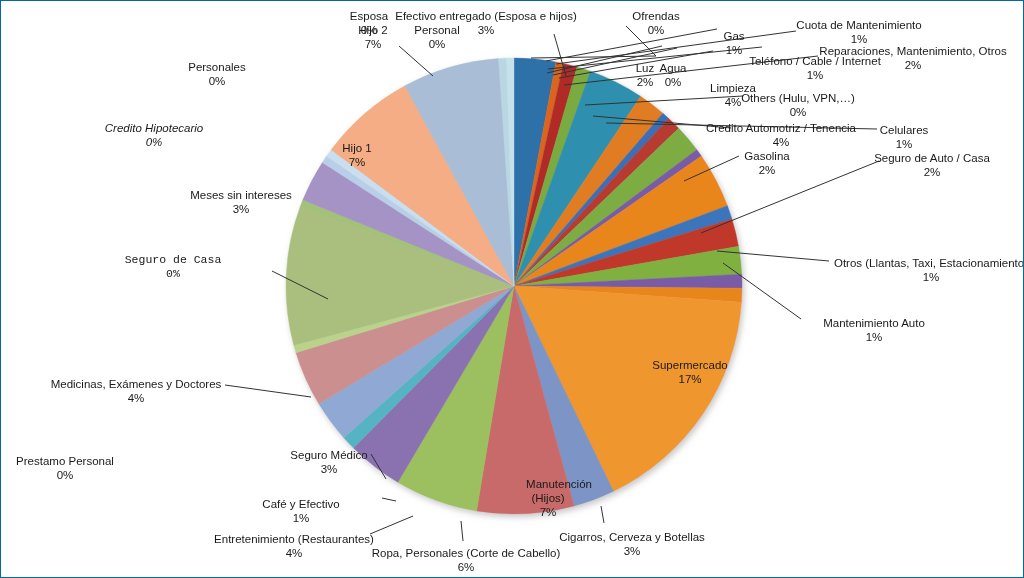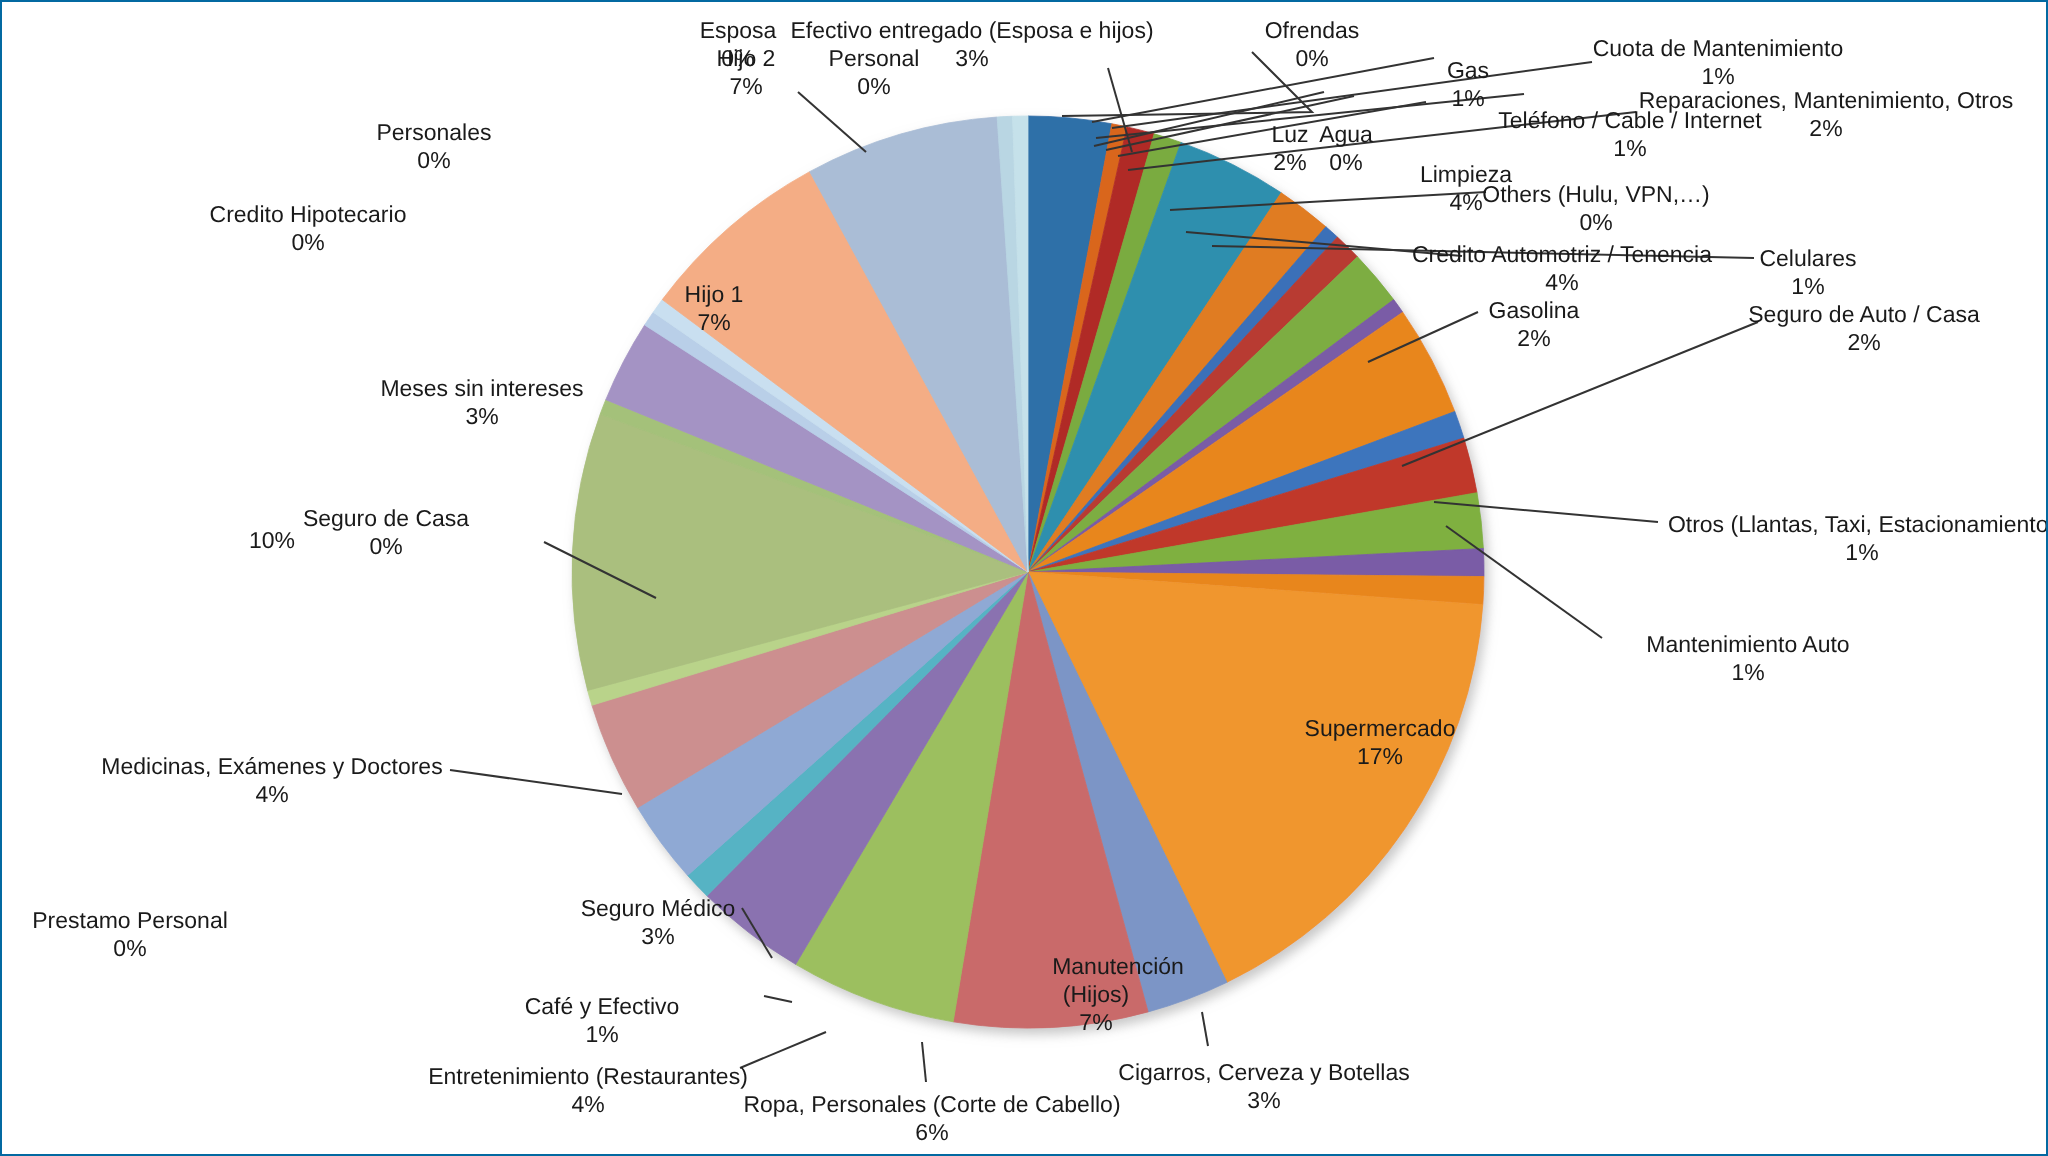--- a/index.html
+++ b/index.html
@@ -136,20 +136,20 @@
       <div class="lbl" style="left: 689px; top: 357px;"><span>Supermercado</span><span class="pct">17%</span></div>
       <div class="lbl" style="left: 631px; top: 529px;"><span>Cigarros, Cerveza y Botellas</span><span class="pct">3%</span></div>
       <div class="lbl" style="left: 558px; top: 476px;"><span>Manutención</span></div>
       <div class="lbl" style="left: 547px; top: 490px;"><span>(Hijos)</span><span class="pct">7%</span></div>
       <div class="lbl" style="left: 465px; top: 545px;"><span>Ropa, Personales (Corte de Cabello)</span><span class="pct">6%</span></div>
       <div class="lbl" style="left: 293px; top: 531px;"><span>Entretenimiento (Restaurantes)</span><span class="pct">4%</span></div>
       <div class="lbl" style="left: 300px; top: 496px;"><span>Café y Efectivo</span><span class="pct">1%</span></div>
       <div class="lbl" style="left: 291px; top: 447px; margin-left: 37px;"><span>Seguro Médico</span><span class="pct">3%</span></div>
       <div class="lbl" style="left: 135px; top: 376px;"><span>Medicinas, Exámenes y Doctores</span><span class="pct">4%</span></div>
       <div class="lbl" style="left: 64px; top: 453px;"><span>Prestamo Personal</span><span class="pct">0%</span></div>
-      <div class="lbl" style="left: 135px; top: 263px;"><span class="pct">10%</span></div>
-      <div class="lbl" style="left: 192px; top: 252px;"><span>Seguro de Casa</span><span class="pct">0%</span></div>
+      <div class="lbl" style="left: 135px; top: 263px;"></div>
+      <div class="lbl" style="left: 172px; top: 252px; font-family: Liberation Mono, monospace;"><span>Seguro de Casa</span><span class="pct">0%</span></div>
       <div class="lbl" style="left: 240px; top: 187px;"><span>Meses sin intereses</span><span class="pct">3%</span></div>
-      <div class="lbl" style="left: 153px; top: 100px;"><span>Credito Hipotecario</span><span class="pct">0%</span></div>
+      <div class="lbl" style="left: 153px; top: 120px; font-style: italic;"><span>Credito Hipotecario</span><span class="pct">0%</span></div>
       <div class="lbl" style="left: 216px; top: 59px;"><span>Personales</span><span class="pct">0%</span></div>
       <div class="lbl" style="left: 356px; top: 140px;"><span>Hijo 1</span><span class="pct">7%</span></div>
     </div>
 </div>
 
 </body></html>

